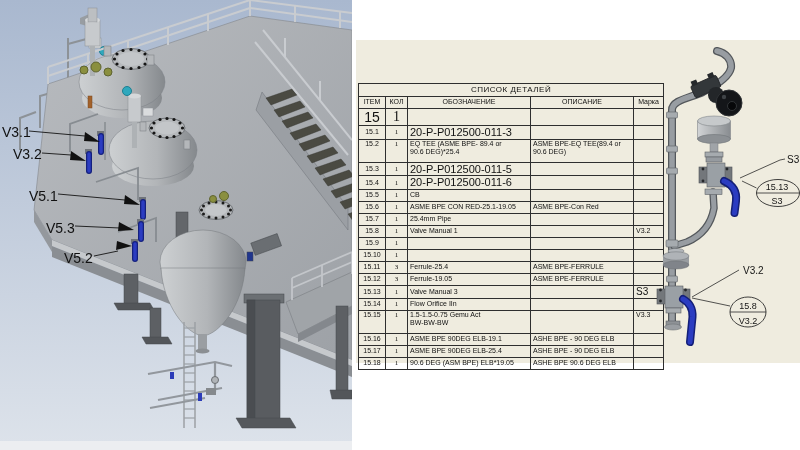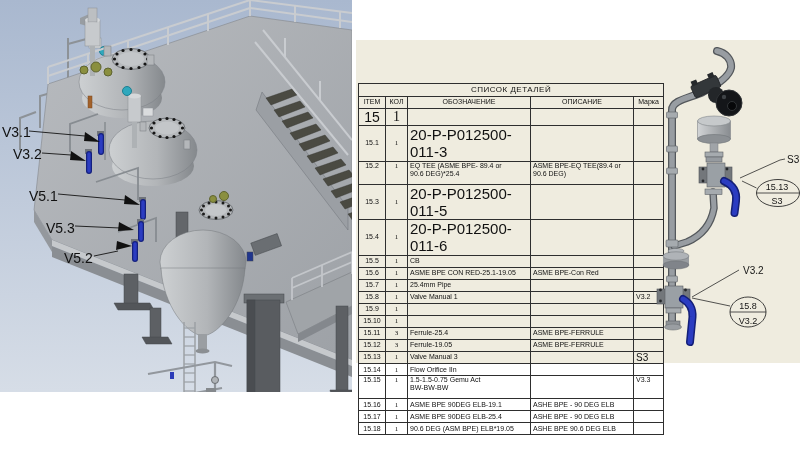--- a/index.html
+++ b/index.html
@@ -1,32 +1,32 @@
 <!DOCTYPE html>
 <html><head>
 <meta charset="utf-8">
 <style>
   html,body{margin:0;padding:0;background:#ffffff;}
   #stage{position:relative;width:800px;height:450px;background:#ffffff;overflow:hidden;
          font-family:"Liberation Sans",sans-serif;}
   
-  #scene-wrap{position:absolute;left:0;top:0;width:352px;height:392px;overflow:hidden;}
+  #scene-wrap{position:absolute;left:0;top:0;width:352px;height:450px;overflow:hidden;}
   
   #sheet{position:absolute;left:356px;top:40px;width:444px;height:323px;background:#efecdf;}
   
   #parts{position:absolute;left:358px;top:83px;border-collapse:collapse;table-layout:fixed;
          width:305px;color:#111;}
   #parts td{border:1px solid #2e2e2e;padding:0 2px;font-size:7px;line-height:1.15;
             height:11px;overflow:hidden;white-space:pre-line;vertical-align:middle;}
   #parts td.title{height:12px;font-size:8px;text-align:center;letter-spacing:.5px;}
   #parts td.hdr{text-align:center;font-size:7px;}
   #parts td.c-item{text-align:center;}
   #parts td.c-qty{text-align:center;font-family:"Liberation Serif",serif;}
   #parts tr.row-lg td.c-item,#parts tr.row-lg td.c-qty{font-size:14px;}
-  #parts td.c-dsg.lg{font-size:15px;}
+  #parts td.c-dsg.lg{font-size:11px;}
   #parts td.c-mark.lg-mark{font-size:10px;}
   #parts tr.tall td{height:22px;vertical-align:top;}
   
   #detail{position:absolute;left:656px;top:40px;width:144px;height:323px;overflow:hidden;}
   text{font-family:"Liberation Sans",sans-serif;}
   .lbl{font-size:14px;fill:#111;}
   .callout{font-size:10px;fill:#141414;}
   .balloon-t{font-size:9px;fill:#141414;text-anchor:middle;}
   .pipe-o{stroke:#54585c;fill:none;stroke-linecap:round;}
   .pipe-i{stroke:#989da2;fill:none;stroke-linecap:round;}

